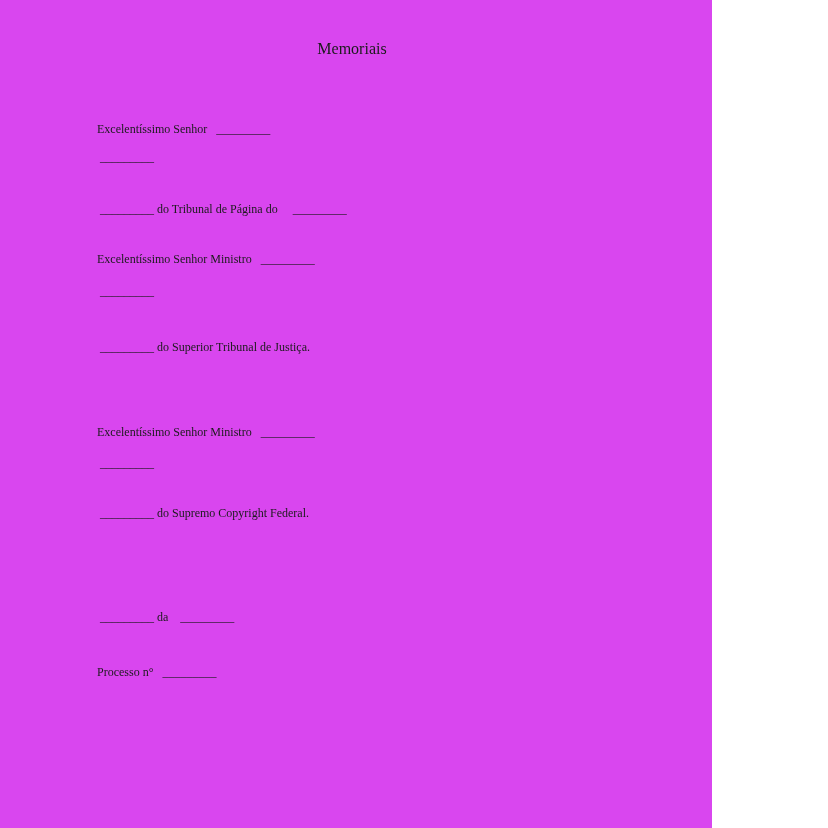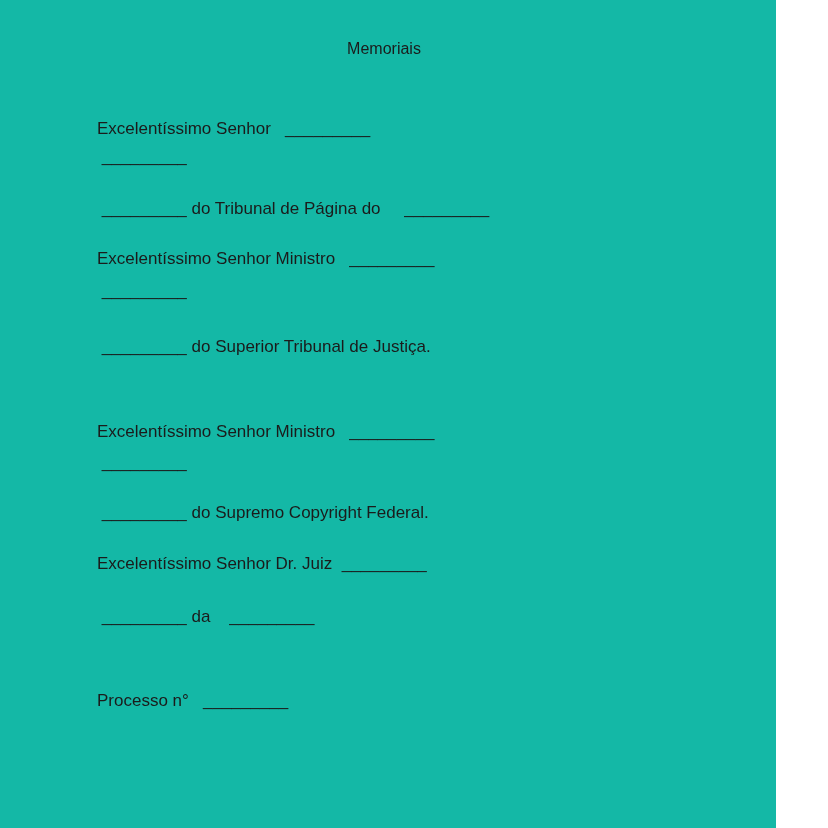--- a/index.html
+++ b/index.html
@@ -8,55 +8,56 @@
   }
   body {
     width: 828px;
     height: 828px;
     background: #ffffff;
     font-family: "Liberation Sans", sans-serif;
     color: #1b1b1b;
   }
   .page {
     position: relative;
-    width: 776px;
+    width: 712px;
     height: 828px;
-    background: #14b8a6;
+    background: #d946ef;
     overflow: hidden;
+    font-family: Liberation Serif, serif;
   }
   .doc-title {
     position: absolute;
     top: 39px;
     left: 0;
     right: 8px;
     text-align: center;
     font-size: 16px;
     line-height: 20px;
     white-space: pre;
   }
   .doc-line {
     position: absolute;
     left: 97px;
-    font-size: 17px;
+    font-size: 12px;
     line-height: 16px;
     white-space: pre;
   }
   .l0  { top: 121px; }
   .l1  { top: 149px; }
   .l2  { top: 201px; }
   .l3  { top: 251px; }
   .l4  { top: 283px; }
   .l5  { top: 339px; }
   .l6  { top: 424px; }
   .l7  { top: 455px; }
   .l8  { top: 505px; }
   .l9  { top: 556px; }
   .l10 { top: 609px; }
   .l11 { top: 614px; }
-  .l12 { top: 664px; margin-top: 29px; }
+  .l12 { top: 664px; }
   .doc-footer {
     position: absolute;
     top: 763px;
     left: 0;
     right: 12px;
     text-align: center;
     font-size: 14px;
     line-height: 16px;
     white-space: pre;
   }
@@ -70,18 +71,17 @@
 
   <div class="doc-line l0">Excelentíssimo Senhor   _________</div>
   <div class="doc-line l1"> _________</div>
   <div class="doc-line l2"> _________ do Tribunal de Página do     _________</div>
   <div class="doc-line l3">Excelentíssimo Senhor Ministro   _________</div>
   <div class="doc-line l4"> _________</div>
   <div class="doc-line l5"> _________ do Superior Tribunal de Justiça.</div>
   <div class="doc-line l6">Excelentíssimo Senhor Ministro   _________</div>
   <div class="doc-line l7"> _________</div>
   <div class="doc-line l8"> _________ do Supremo Copyright Federal.</div>
-  <div class="doc-line l9">Excelentíssimo Senhor Dr. Juiz  _________</div>
   <div class="doc-line l10"> _________ da    _________</div>
   <div class="doc-line l12">Processo n°   _________</div>
 
 
 </div>
 
 </body></html>

